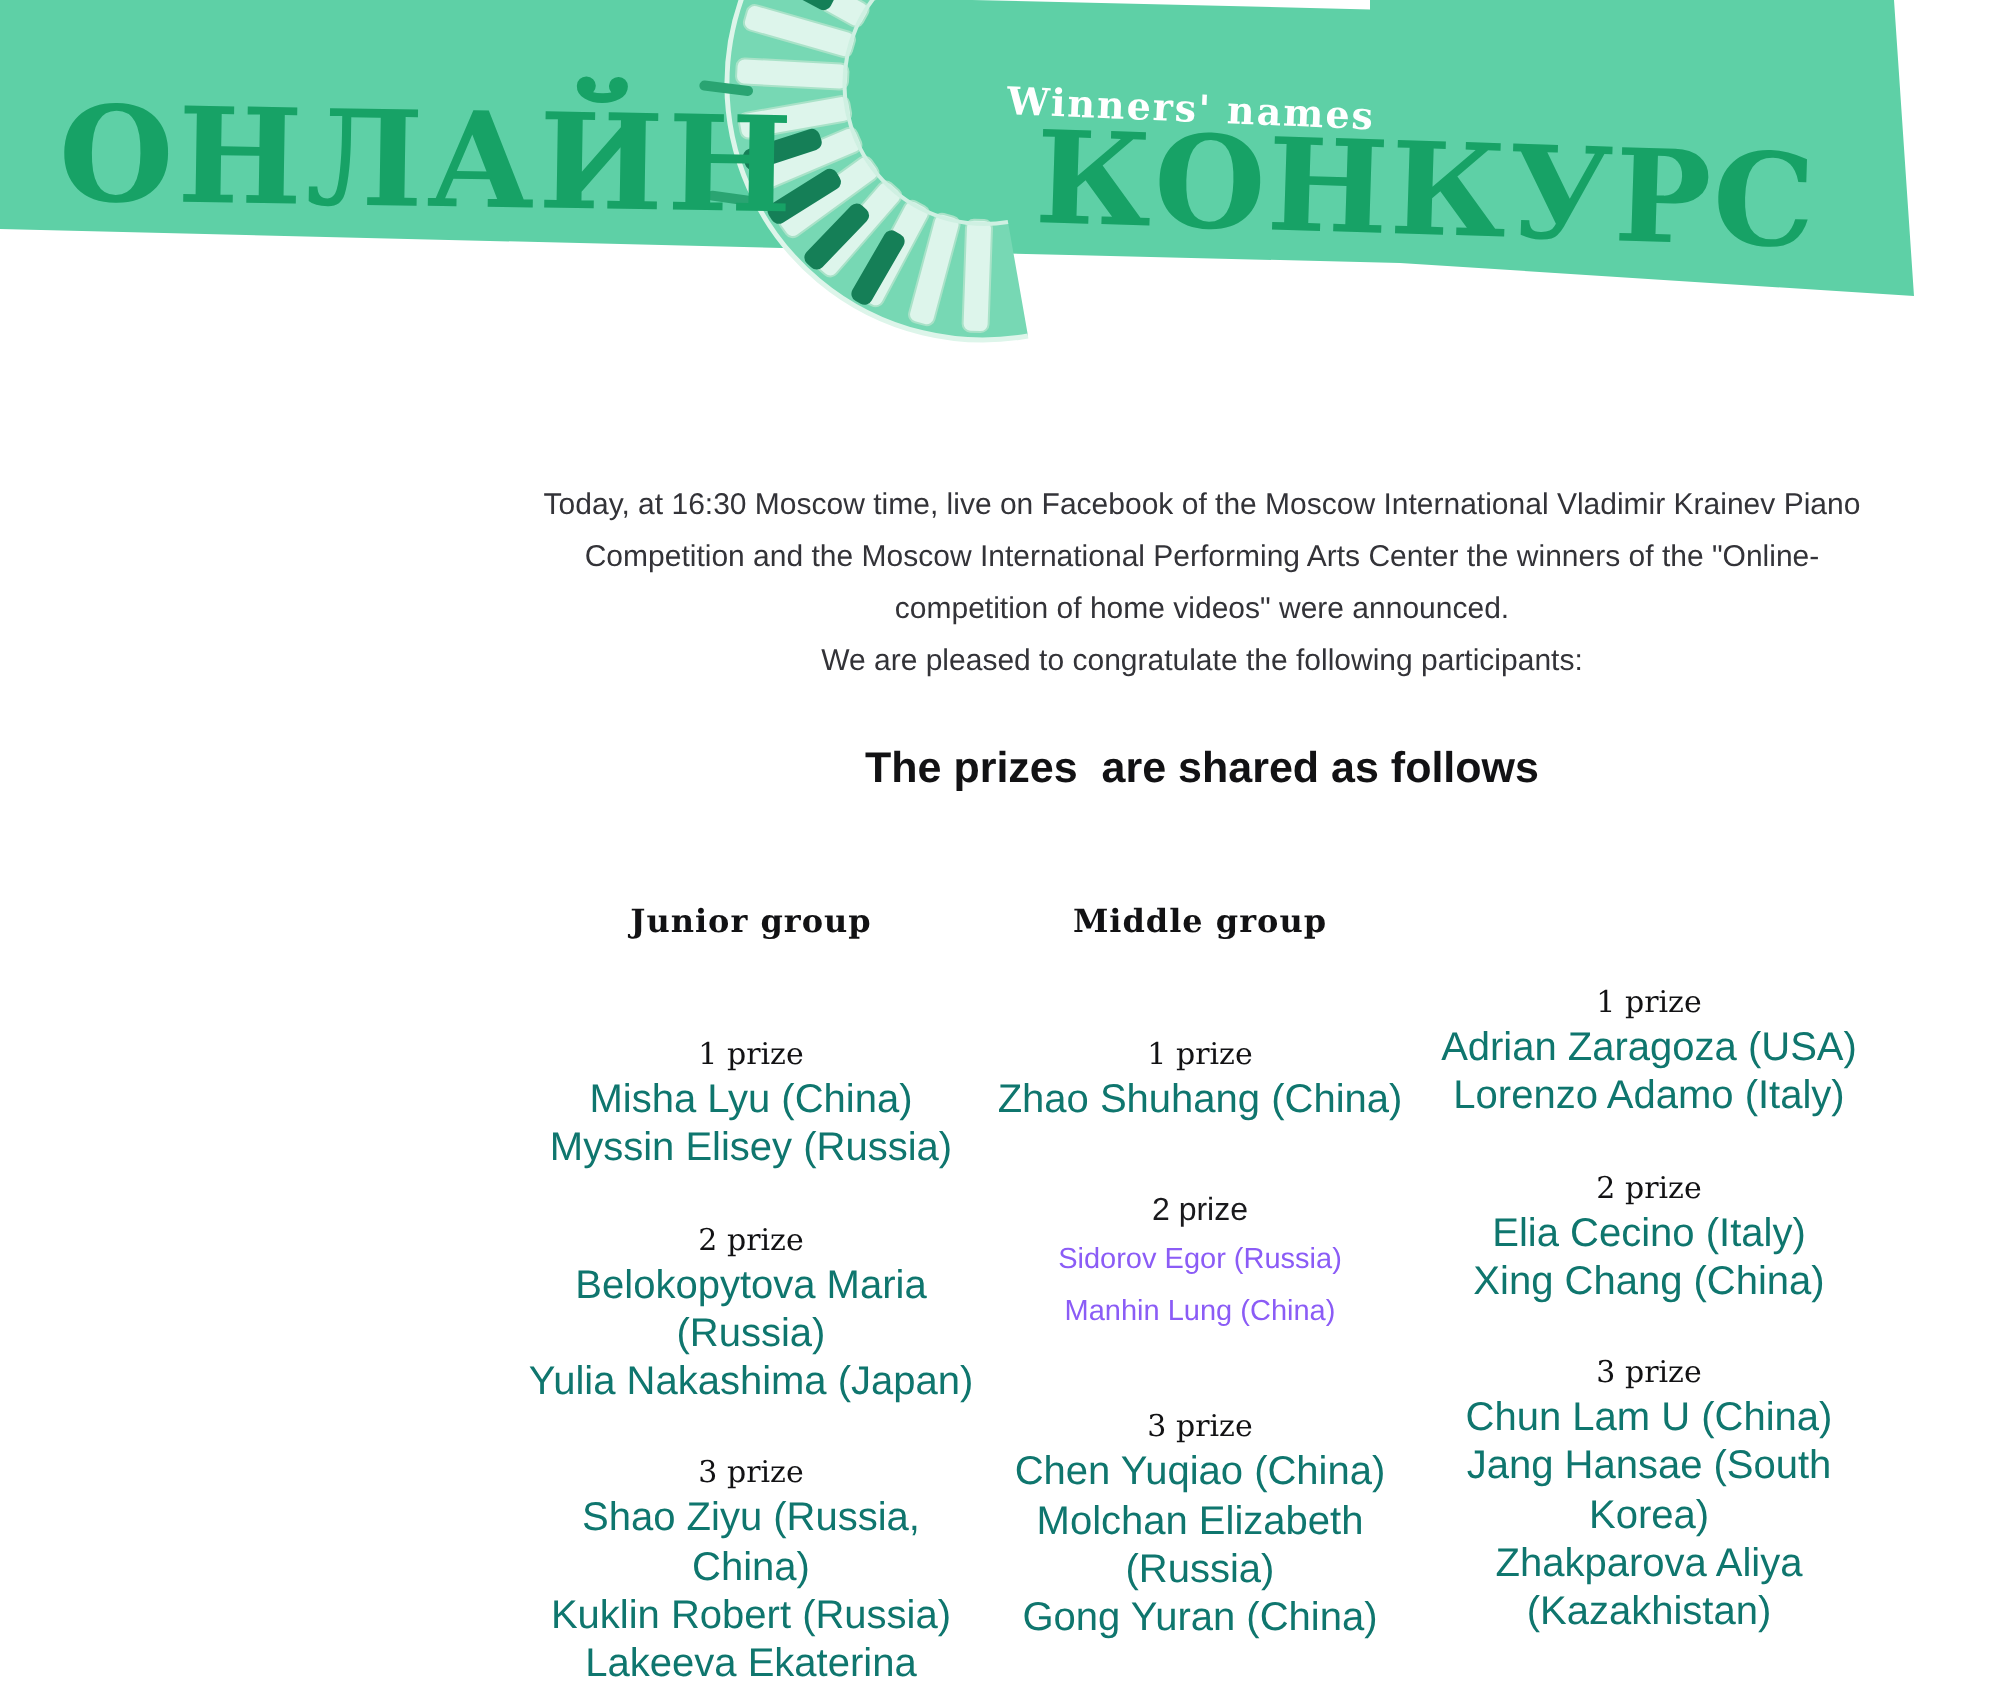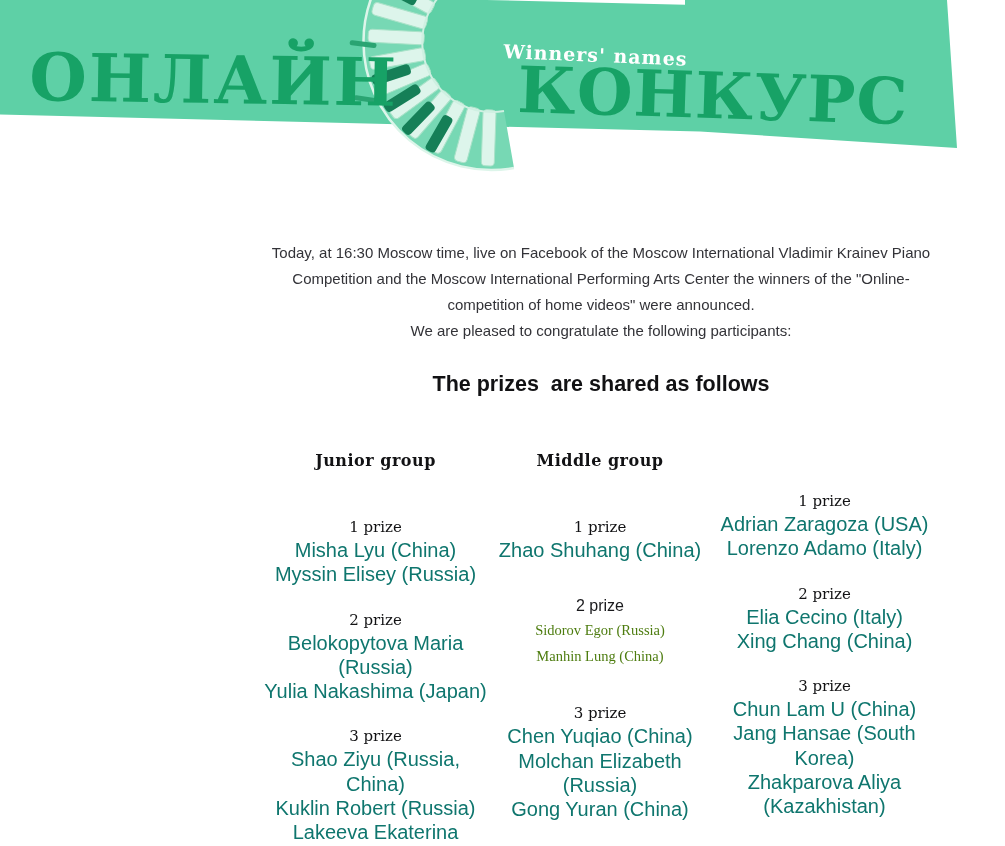--- a/index.html
+++ b/index.html
@@ -52,21 +52,21 @@
   .prize-sec { margin-top:22px; }
   .prize-sec.sec-first { margin-top:42px; }
   .prize-sec.alt { margin-top:33px; }
   .prize-sec.after-alt { margin-top:33px; }
   .prize-label {
     font-family:"DejaVu Serif", serif; font-weight:normal;
     font-size:15px; line-height:22px; color:#121214;
   }
   .names { font-size:20px; line-height:24.3px; color:#0f766e; }
   .alt .prize-label { font-family:"Liberation Sans", sans-serif; font-size:16px; color:#1a1a1d; }
-  .alt .names { font-family:Liberation Serif, serif; font-size:14.5px; line-height:26px; color:#4d7c0f; }
+  .alt .names { font-family:Liberation Sans, sans-serif; font-size:14.5px; line-height:26px; color:#8b5cf6; }
 </style>
 </head>
 <body>
 
 <div class="page">
 
   <div class="banner">
     <svg width="1005" height="215" viewBox="0 0 1005 215">
 
       <path d="M0,0 L486,0 L685,4.7 L685,0 L947,0 L957,148 L700,131.5 L0,114.5 Z" fill="#5ED0A6"></path>

